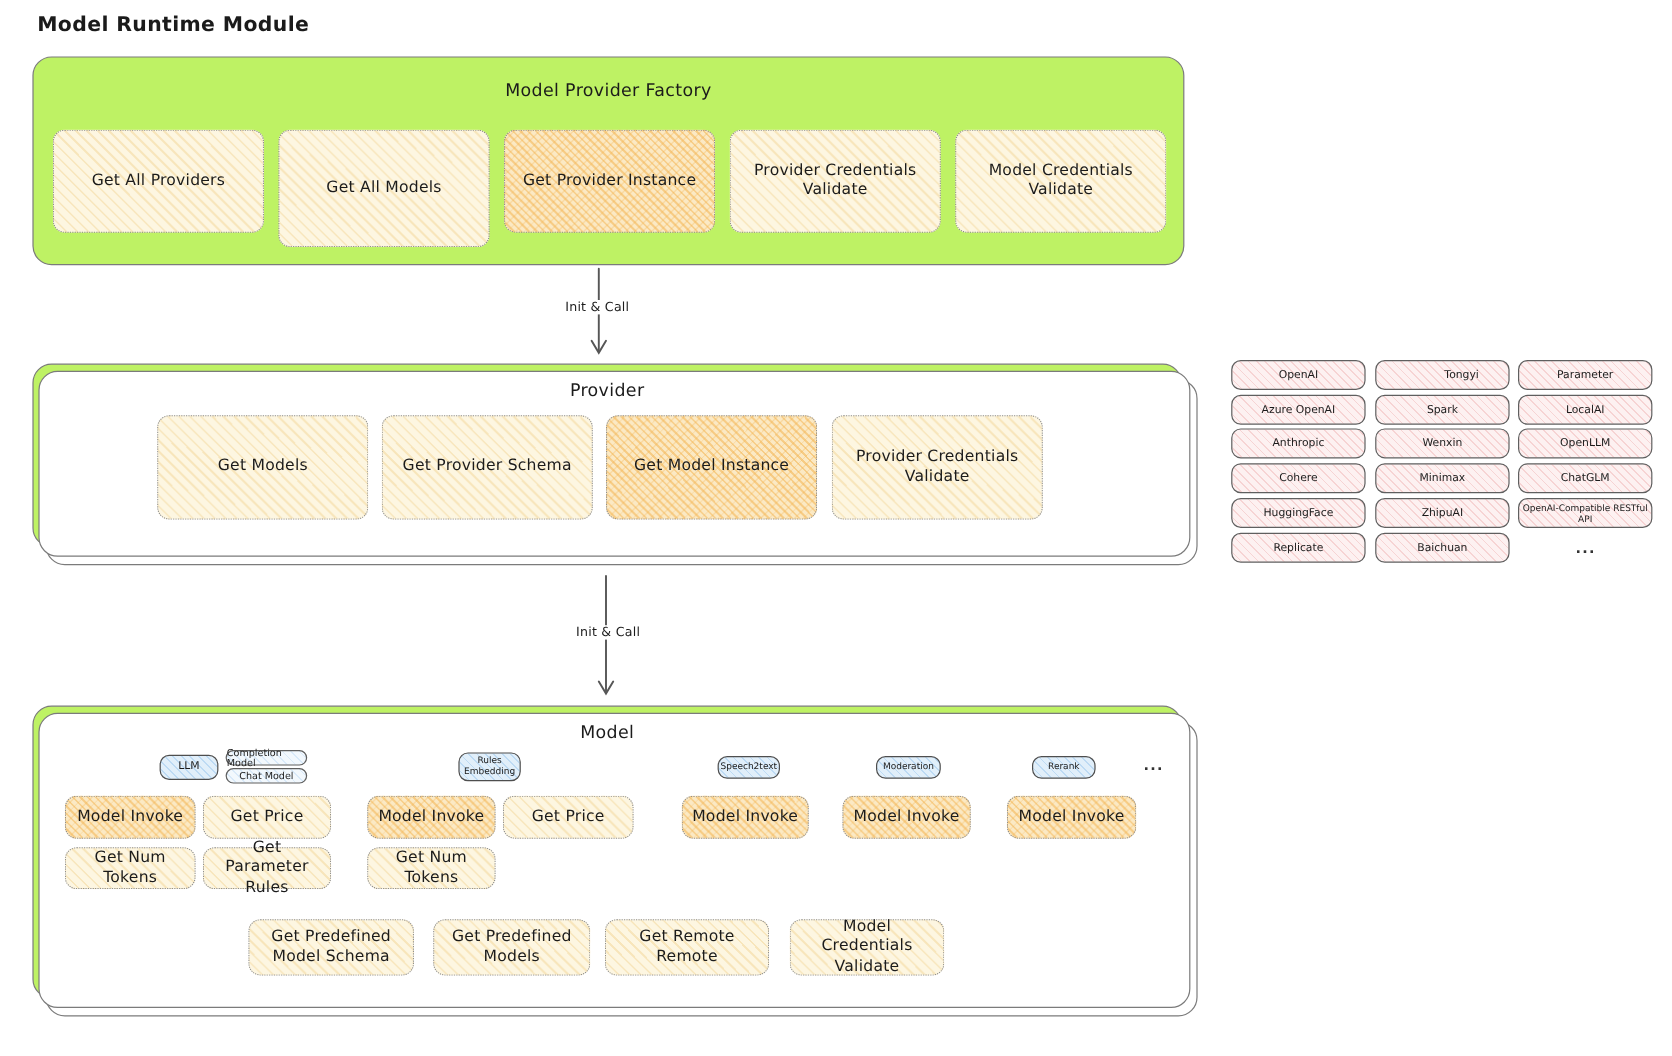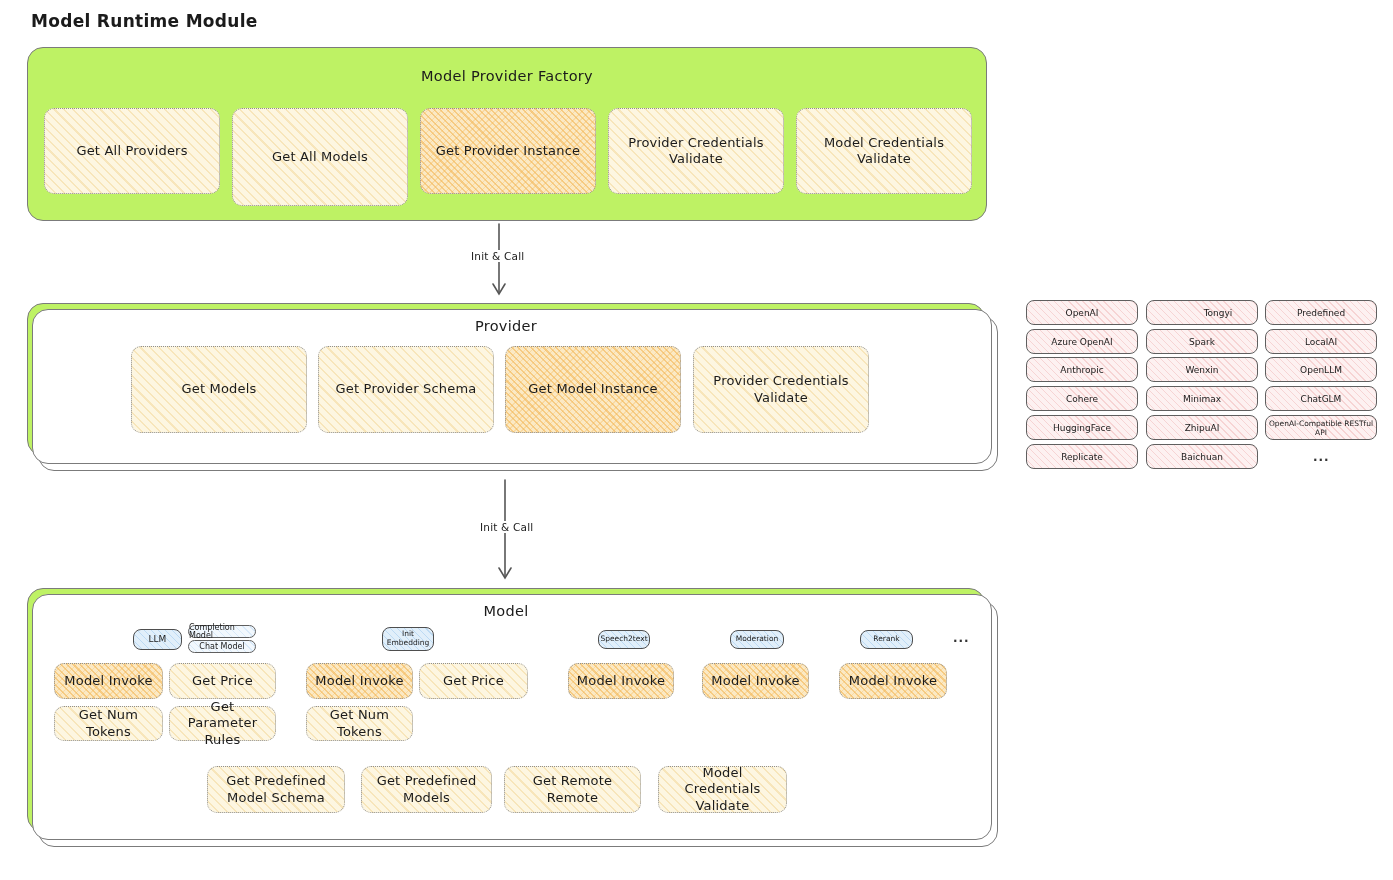--- a/index.html
+++ b/index.html
@@ -87,41 +87,41 @@
     <div class="pinkbox" style="left:1026px; top:415px; width:112px; height:25px;">HuggingFace</div>
     <div class="pinkbox" style="left:1026px; top:444px; width:112px; height:25px;">Replicate</div>
 
     <div class="pinkbox" style="left:1146px; top:300px; width:112px; height:25px;padding-left:32px;">Tongyi</div>
     <div class="pinkbox" style="left:1146px; top:329px; width:112px; height:25px;">Spark</div>
     <div class="pinkbox" style="left:1146px; top:357px; width:112px; height:25px;">Wenxin</div>
     <div class="pinkbox" style="left:1146px; top:386px; width:112px; height:25px;">Minimax</div>
     <div class="pinkbox" style="left:1146px; top:415px; width:112px; height:25px;">ZhipuAI</div>
     <div class="pinkbox" style="left:1146px; top:444px; width:112px; height:25px;">Baichuan</div>
 
-    <div class="pinkbox" style="left:1265px; top:300px; width:112px; height:25px;">Predefined</div>
+    <div class="pinkbox" style="left:1265px; top:300px; width:112px; height:25px;">Parameter</div>
     <div class="pinkbox" style="left:1265px; top:329px; width:112px; height:25px;">LocalAI</div>
     <div class="pinkbox" style="left:1265px; top:357px; width:112px; height:25px;">OpenLLM</div>
     <div class="pinkbox" style="left:1265px; top:386px; width:112px; height:25px;">ChatGLM</div>
     <div class="pinkbox small" style="left:1265px; top:415px; width:112px; height:25px;">OpenAI-Compatible RESTful API</div>
     <div class="ellipsis" style="left:1313px; top:450px;">...</div>
   </div>
 
   <svg class="arrow" style="left:496px; top:480px;" width="18" height="100">
     <line x1="9" y1="0" x2="9" y2="96"></line>
     <polyline points="3,88 9,98 15,88"></polyline>
   </svg>
   <div class="arrow-label" style="left:476px; top:521px;">Init &amp; Call</div>
 
   <div class="abs container stacked" style="left:27px; top:588px; width:958px; height:244px;">
     <div class="container-title" style="top:14px;">Model</div>
 
     <div class="bluetag" style="left:105px; top:40px; width:49px; height:21px;">LLM</div>
     <div class="subtag" style="left:160px; top:36px; width:68px; height:13px;">Completion Model</div>
     <div class="subtag" style="left:160px; top:51px; width:68px; height:13px;">Chat Model</div>
-    <div class="bluetag tiny" style="left:354px; top:38px; width:52px; height:24px;">Init Embedding</div>
+    <div class="bluetag tiny" style="left:354px; top:38px; width:52px; height:24px;">Rules Embedding</div>
     <div class="bluetag tiny" style="left:570px; top:41px; width:52px; height:19px;">Speech2text</div>
     <div class="bluetag tiny" style="left:702px; top:41px; width:54px; height:19px;">Moderation</div>
     <div class="bluetag tiny" style="left:832px; top:41px; width:53px; height:19px;">Rerank</div>
     <div class="ellipsis" style="left:925px; top:42px;">...</div>
 
     <div class="fbox fill-orange" style="left:26px;  top:74px;  width:109px; height:36px;">Model Invoke</div>
     <div class="fbox fill-yellow" style="left:141px; top:74px;  width:107px; height:36px;">Get Price</div>
     <div class="fbox fill-yellow" style="left:26px;  top:117px; width:109px; height:35px;">Get Num Tokens</div>
     <div class="fbox fill-yellow" style="left:141px; top:117px; width:107px; height:35px;">Get Parameter Rules</div>
 

